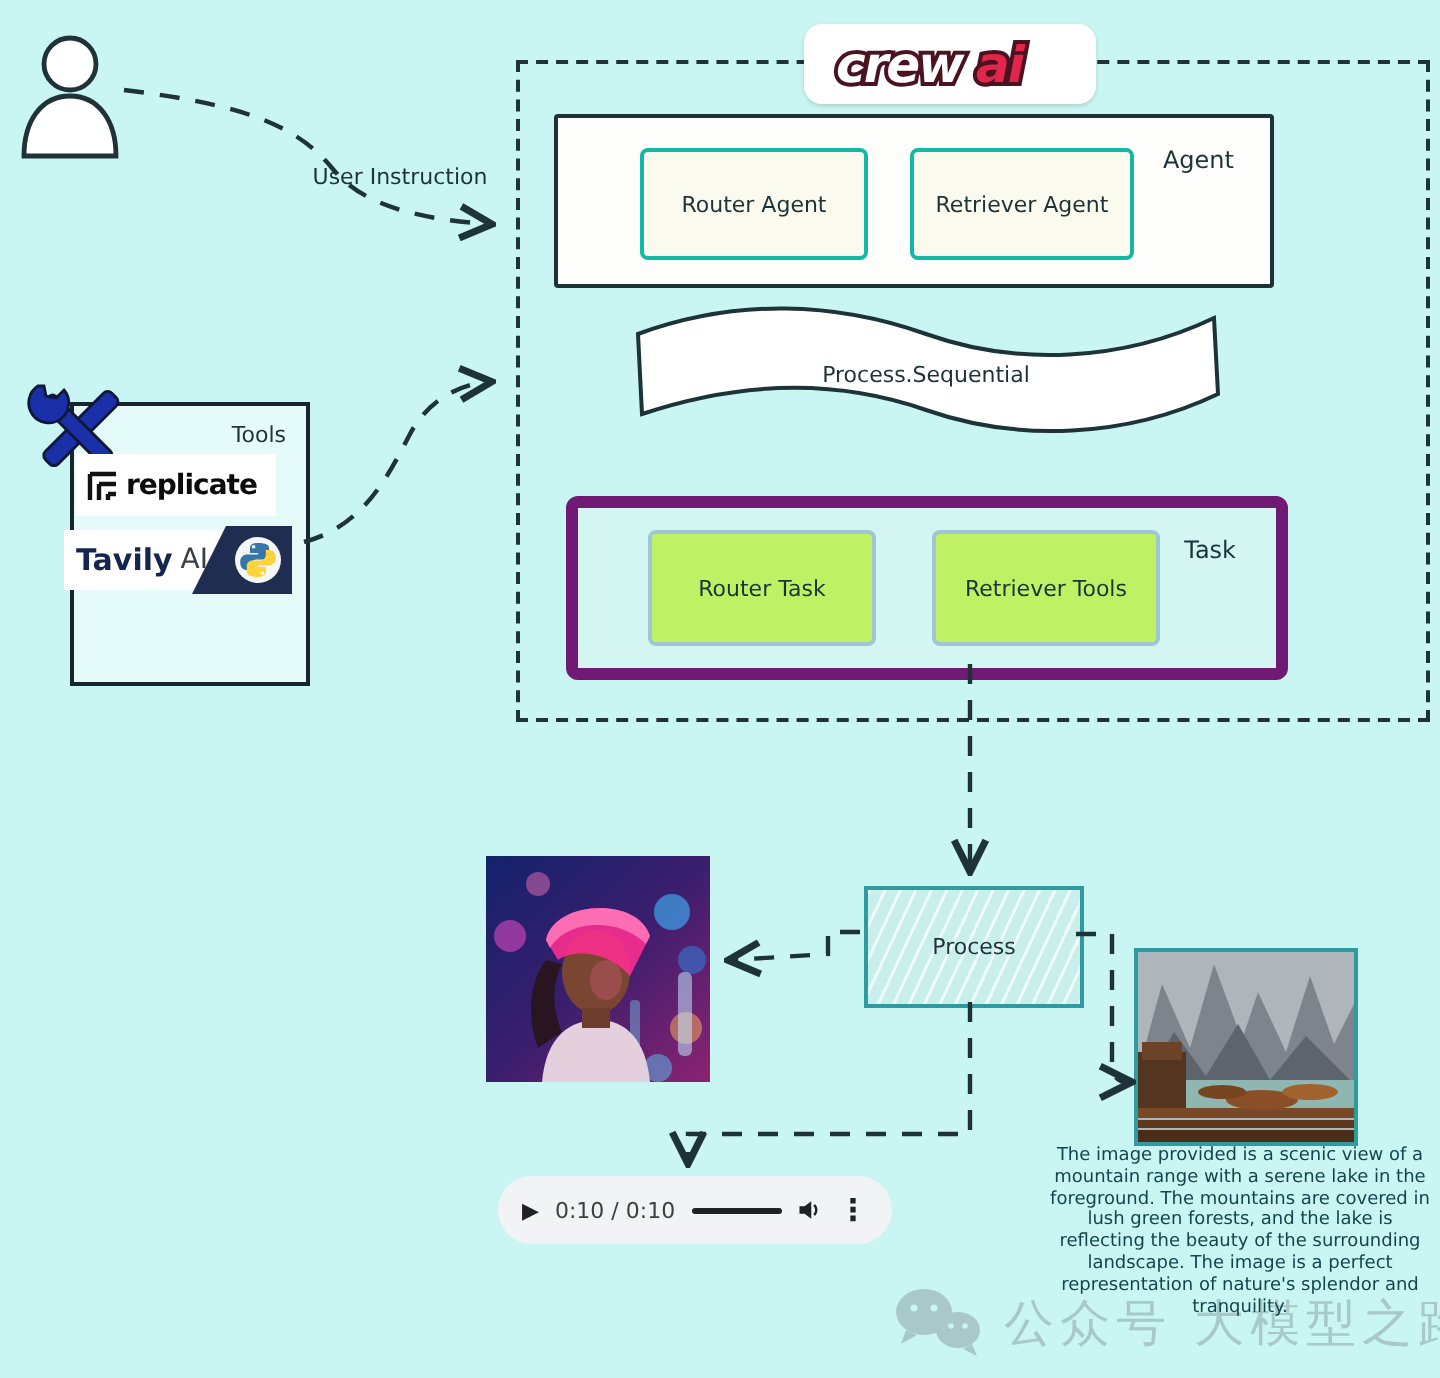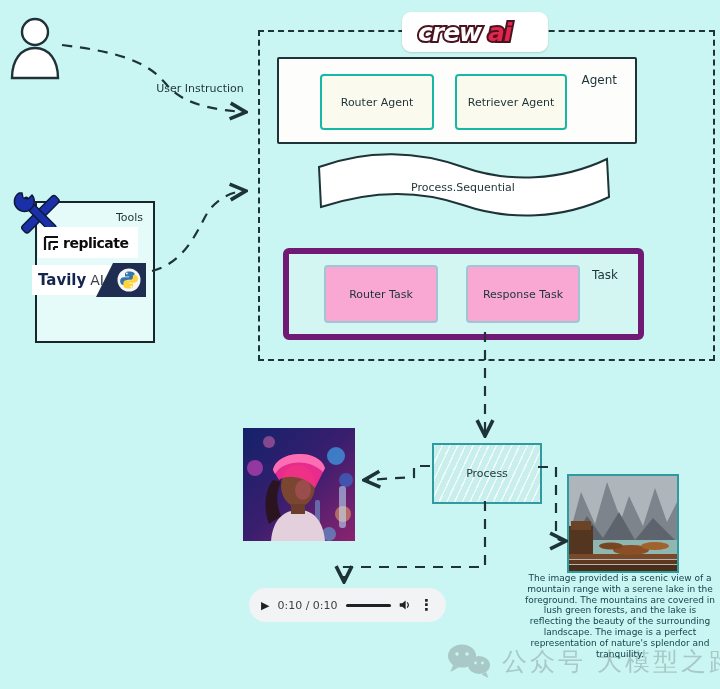--- a/index.html
+++ b/index.html
@@ -11,21 +11,21 @@
         display:flex;align-items:center;justify-content:center;box-shadow:0 1px 2px rgba(0,0,0,.15);margin-top:12px;}
   
   .outer-dashed{left:258px;top:30px;width:453px;height:327px;border:2px dashed #1d3338;}
   
   .agent-group{left:277px;top:57px;width:356px;height:83px;background:#fdfdfb;border:2px solid #1d3338;border-radius:2px;}
   .group-label{position:absolute;font-size:12px;color:#1d3338;}
   .agent-item{position:absolute;top:15px;height:52px;width:110px;border:2px solid #14b8a6;background:#fbfaee;
               border-radius:4px;display:flex;align-items:center;justify-content:center;font-size:11px;}
   
   .task-group{left:283px;top:248px;width:349px;height:80px;background:#d3f6f3;border:6px solid #701a75;border-radius:6px;}
-  .task-item{position:absolute;top:11px;height:54px;width:110px;border:2px solid #9fc6d4;background:#f9a8d4;
+  .task-item{position:absolute;top:11px;height:54px;width:110px;border:2px solid #9fc6d4;background:#bef264;
              border-radius:4px;display:flex;align-items:center;justify-content:center;font-size:11px;}
   
   .tools-box{left:35px;top:201px;width:116px;height:138px;background:rgba(255,255,255,.5);border:2px solid #16262b;}
   .tools-label{position:absolute;right:10px;top:8px;font-size:11px;}
   .replicate-strip{left:38px;top:227px;width:100px;height:31px;background:#fff;display:flex;align-items:center;gap:3px;padding-left:4px;box-sizing:border-box;}
   .replicate-text{font-size:14px;font-weight:700;color:#0b0b0b;letter-spacing:-0.5px;}
   .tavily-strip{left:32px;top:263px;width:114px;height:34px;}
   .tavily-white{position:absolute;left:0;top:2px;width:82px;height:30px;background:#fff;display:flex;align-items:center;padding-left:6px;box-sizing:border-box;}
   .tavily-name{font-size:15px;font-weight:700;color:#14264d;}
   .tavily-suffix{font-size:14px;font-weight:400;color:#3a3f46;margin-left:4px;}
@@ -110,21 +110,21 @@
       <text x="150" y="44" text-anchor="middle" font-family="DejaVu Sans, sans-serif" font-size="11" fill="#1d3338">Process.Sequential</text>
     </svg>
   </div>
 
   <div class="abs task-group">
     <span class="group-label" style="right:20px;top:14px;">Task</span>
     <div class="task-item" style="left:35px;">
       <span>Router Task</span>
     </div>
     <div class="task-item" style="left:177px;">
-      <span>Response Task</span>
+      <span>Retriever Tools</span>
     </div>
   </div>
 
   <div class="abs tools-box">
     <span class="tools-label">Tools</span>
   </div>
   <div class="abs z3" style="left:12px;top:188px;">
     <svg width="54" height="54" viewBox="0 0 54 54">
       <g stroke="#0e1836" stroke-width="1.4">
         <rect x="23" y="2" width="9" height="47" rx="3" fill="#1a30a8" transform="rotate(45 27 27)"></rect>

